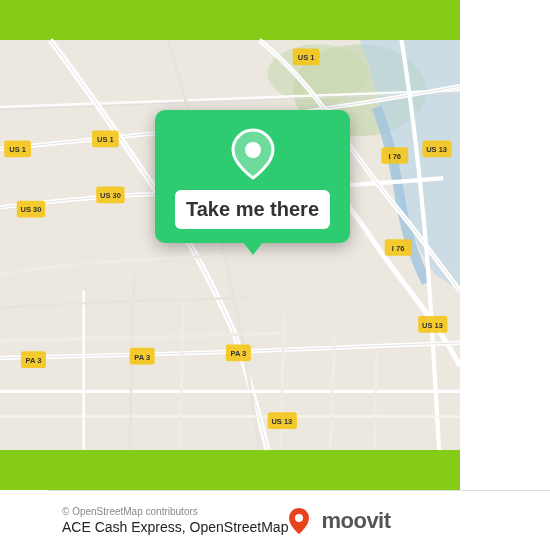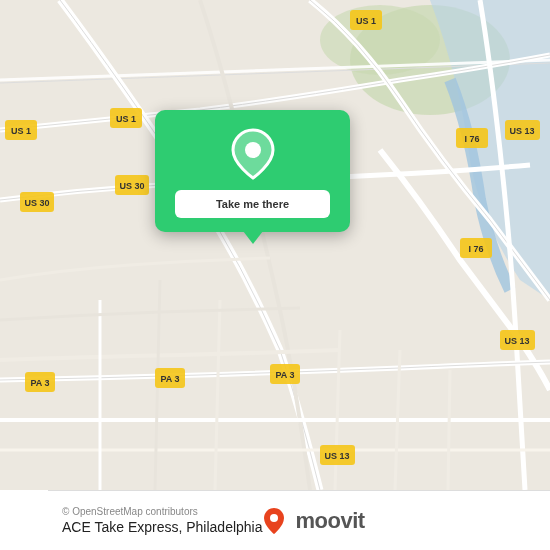--- a/index.html
+++ b/index.html
@@ -6,25 +6,25 @@
 
     body {
       width: 550px;
       height: 550px;
       overflow: hidden;
       font-family: Arial, sans-serif;
       position: relative;
     }
 
     #map-container {
-      width: 550px;
+      width: 460px;
       height: 490px;
       position: relative;
       overflow: hidden;
-      background-color: #fca5a5;
+      background-color: #84cc16;
     }
 
     
     #map-svg {
       position: absolute;
       top: 0; left: 0;
       width: 100%; height: 100%;
     }
 
     
@@ -62,21 +62,21 @@
       justify-content: center;
       margin-bottom: 10px;
     }
 
     #take-me-there-btn {
       background: white;
       color: #333;
       border: none;
       border-radius: 6px;
       padding: 8px 8px;
-      font-size: 11px;
+      font-size: 20px;
       font-weight: 600;
       cursor: pointer;
       width: 100%;
     }
 
     #bottom-bar {
       width: 550px;
       height: 60px;
       background: white;
       display: flex;
@@ -229,21 +229,21 @@
         <circle cx="22" cy="22" r="8" fill="white"></circle>
       </svg>
     </div>
     <button id="take-me-there-btn">Take me there</button>
   </div>
 </div>
 
 <div id="bottom-bar">
   <div id="bottom-left">
     <span id="attribution">© OpenStreetMap contributors</span>
-    <span id="location-name">ACE Take Express, Philadelphia</span>
+    <span id="location-name">ACE Cash Express, OpenStreetMap</span>
   </div>
   <div id="moovit-logo">
     <svg id="moovit-pin" viewBox="0 0 22 28" xmlns="http://www.w3.org/2000/svg">
       <path d="M11 1 C5 1 1 6 1 11 C1 19 11 27 11 27 C11 27 21 19 21 11 C21 6 17 1 11 1 Z" fill="#e8431e"></path>
       <circle cx="11" cy="11" r="4" fill="white"></circle>
     </svg>
     <span id="moovit-text">moovit</span>
   </div>
 </div>
 

